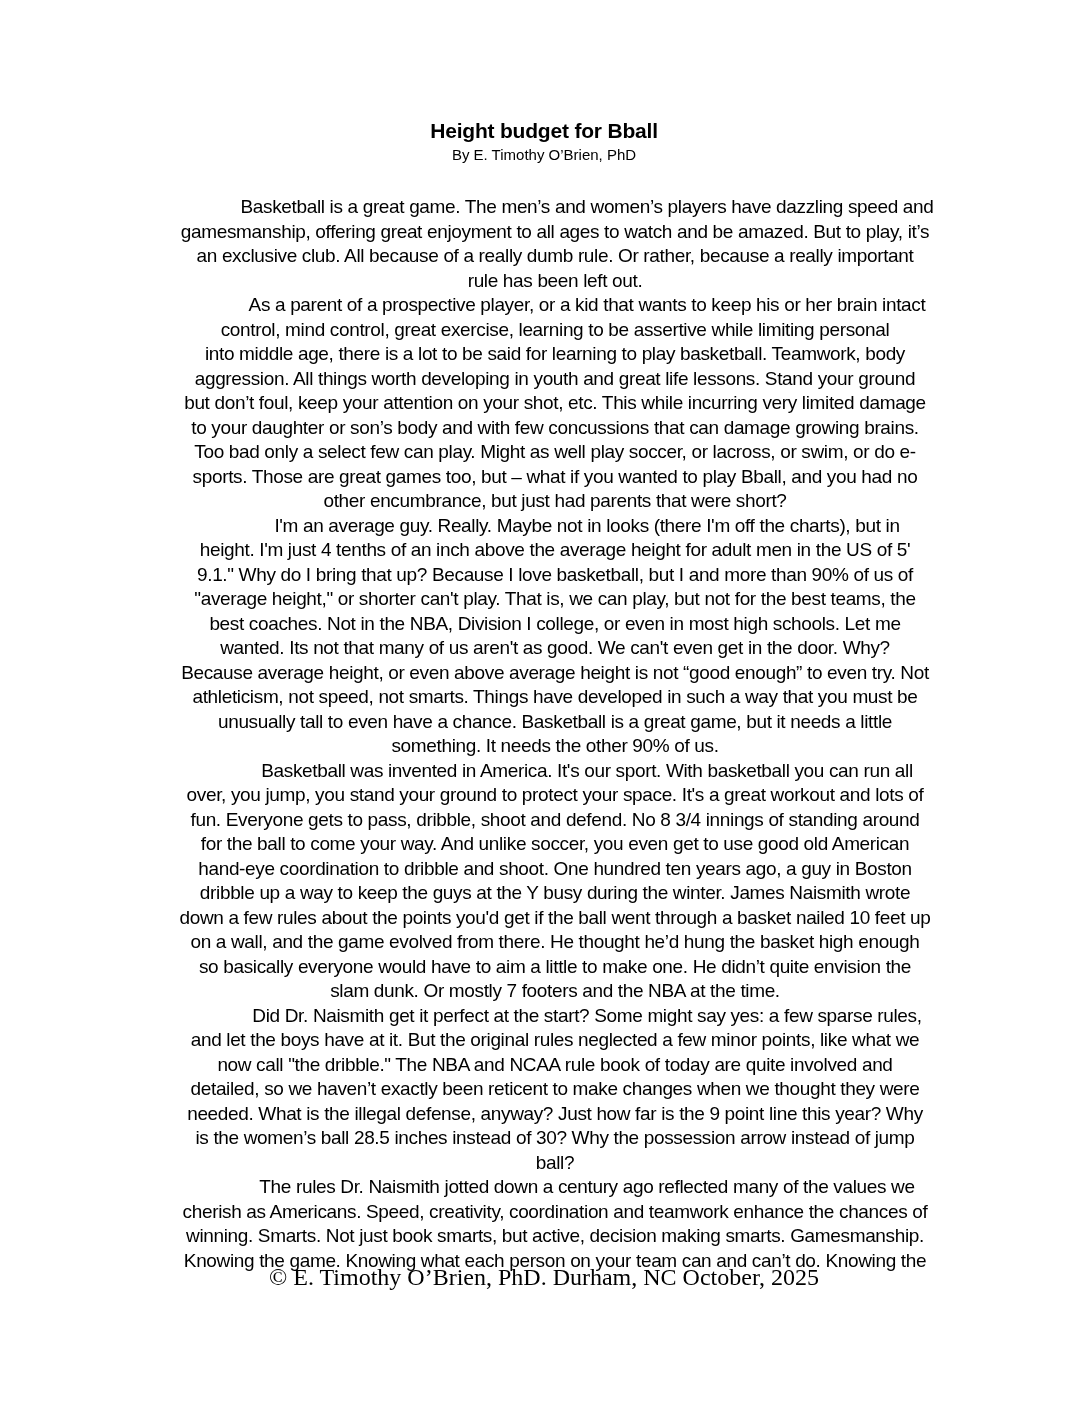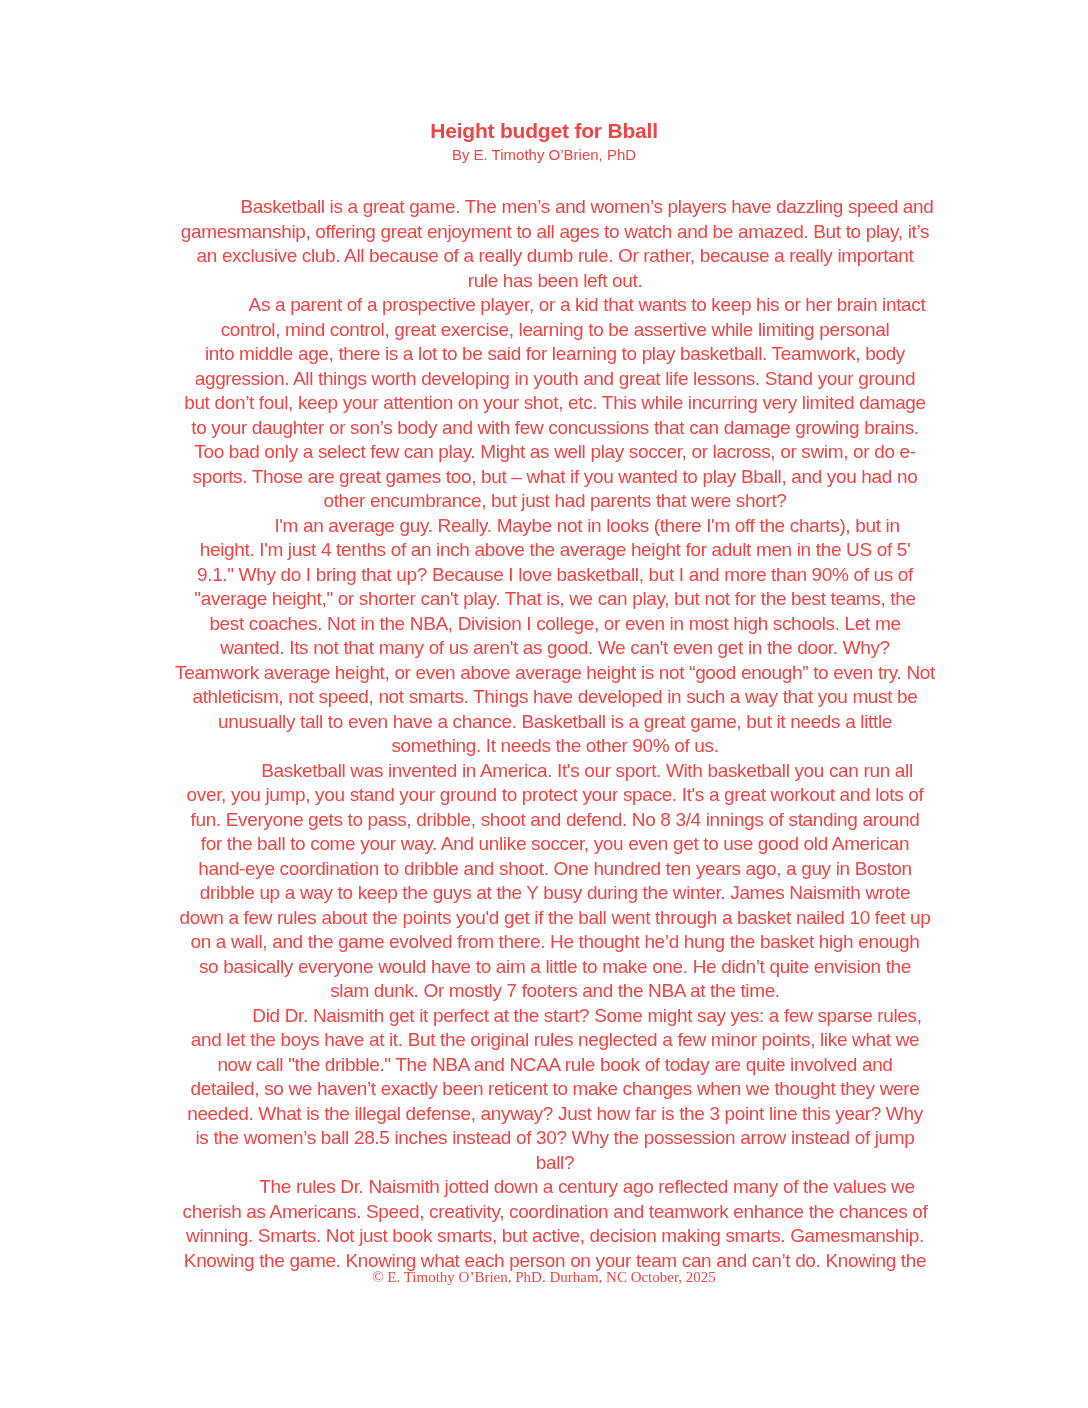--- a/index.html
+++ b/index.html
@@ -1,35 +1,35 @@
 <!DOCTYPE html>
 <html><head>
 <meta charset="utf-8">
 <style>
   html, body { margin: 0; padding: 0; background: #ffffff; }
   body { width: 1088px; height: 1408px; position: relative; overflow: hidden; }
-  .page { position: absolute; left: 0; top: 0; width: 1088px; height: 1408px; background: #ffffff; color: #ef4444; }
+  .page { position: absolute; left: 0; top: 0; width: 1088px; height: 1408px; background: #ffffff; color: #000000; }
   .title {
     position: absolute; left: 0; top: 118px; width: 1088px; text-align: center;
     font-family: "Liberation Sans", sans-serif; font-weight: bold; font-size: 21px; line-height: 26px; letter-spacing: -0.2px;
   }
   .byline {
     position: absolute; left: 0; top: 143px; width: 1088px; text-align: center;
     font-family: "Liberation Sans", sans-serif; font-size: 15px; line-height: 24px;
   }
   .body {
     position: absolute; left: 105px; top: 195px; width: 900px;
     font-family: "Liberation Sans", sans-serif; font-size: 19px; line-height: 24.5px;
     letter-spacing: -0.35px; white-space: nowrap;
   }
   .line { display: block; height: 24.5px; text-align: center; }
   .line.indent { padding-left: 64px; }
   .footer {
     position: absolute; left: 0; top: 1265px; width: 1088px; text-align: center;
-    font-family: "Liberation Serif", serif; font-size: 15px; line-height: 24px;
+    font-family: "Liberation Serif", serif; font-size: 24px; line-height: 24px;
   }
 </style>
 </head>
 <body>
 
 <div class="page">
   <div class="title">Height budget for Bball</div>
   <div class="byline">By E. Timothy O’Brien, PhD</div>
 
   <div class="body" id="doc-body">
@@ -50,21 +50,21 @@
         <span class="line">sports. Those are great games too, but – what if you wanted to play Bball, and you had no</span>
         <span class="line">other encumbrance, but just had parents that were short?</span>
       </div>
       <div>
         <span class="line indent">I'm an average guy.  Really.  Maybe not in looks (there I'm off the charts), but in</span>
         <span class="line">height.  I'm just 4 tenths of an inch above the average height for adult men in the US of 5'</span>
         <span class="line">9.1."  Why do I bring that up?  Because I love basketball, but I and more than 90% of us of</span>
         <span class="line">"average height," or shorter can't play.  That is, we can play, but not for the best teams, the</span>
         <span class="line">best coaches.  Not in the NBA, Division I college, or even in most high schools.  Let me</span>
         <span class="line">wanted.  Its not that many of us aren't as good.  We can't even get in the door.  Why?</span>
-        <span class="line">Teamwork average height, or even above average height is not “good enough” to even try.  Not</span>
+        <span class="line">Because average height, or even above average height is not “good enough” to even try.  Not</span>
         <span class="line">athleticism, not speed, not smarts.  Things have developed in such a way that you must be</span>
         <span class="line">unusually tall to even have a chance.  Basketball is a great game, but it needs a little</span>
         <span class="line">something.  It needs the other 90% of us.</span>
       </div>
       <div>
         <span class="line indent">Basketball was invented in America.  It's our sport. With basketball you can run all</span>
         <span class="line">over, you jump, you stand your ground to protect your space.  It's a great workout and lots of</span>
         <span class="line">fun.  Everyone gets to pass, dribble, shoot and defend.  No 8 3/4 innings of standing around</span>
         <span class="line">for the ball to come your way.  And unlike soccer, you even get to use good old American</span>
         <span class="line">hand-eye coordination to dribble and shoot.  One hundred ten years ago, a guy in Boston</span>
@@ -72,21 +72,21 @@
         <span class="line">down a few rules about the points you'd get if the ball went through a basket nailed 10 feet up</span>
         <span class="line">on a wall, and the game evolved from there.  He thought he’d hung the basket high enough</span>
         <span class="line">so basically everyone would have to aim a little to make one.  He didn’t quite envision the</span>
         <span class="line">slam dunk. Or mostly 7 footers and the NBA at the time.</span>
       </div>
       <div>
         <span class="line indent">Did Dr. Naismith get it perfect at the start?  Some might say yes: a few sparse rules,</span>
         <span class="line">and let the boys have at it.  But the original rules neglected a few minor points, like what we</span>
         <span class="line">now call "the dribble."  The NBA and NCAA rule book of today are quite involved and</span>
         <span class="line">detailed, so we haven’t exactly been reticent to make changes when we thought they were</span>
-        <span class="line">needed.  What is the illegal defense, anyway?  Just how far is the 3 point line this year?  Why</span>
+        <span class="line">needed.  What is the illegal defense, anyway?  Just how far is the 9 point line this year?  Why</span>
         <span class="line">is the women’s ball 28.5 inches instead of 30?  Why the possession arrow instead of jump</span>
         <span class="line">ball?</span>
       </div>
       <div>
         <span class="line indent">The rules Dr. Naismith jotted down a century ago reflected many of the values we</span>
         <span class="line">cherish as Americans.  Speed, creativity, coordination and teamwork enhance the chances of</span>
         <span class="line">winning.  Smarts.  Not just book smarts, but active, decision making smarts.  Gamesmanship.</span>
         <span class="line">Knowing the game.  Knowing what each person on your team can and can’t do. Knowing the</span>
       </div>
     </div>

